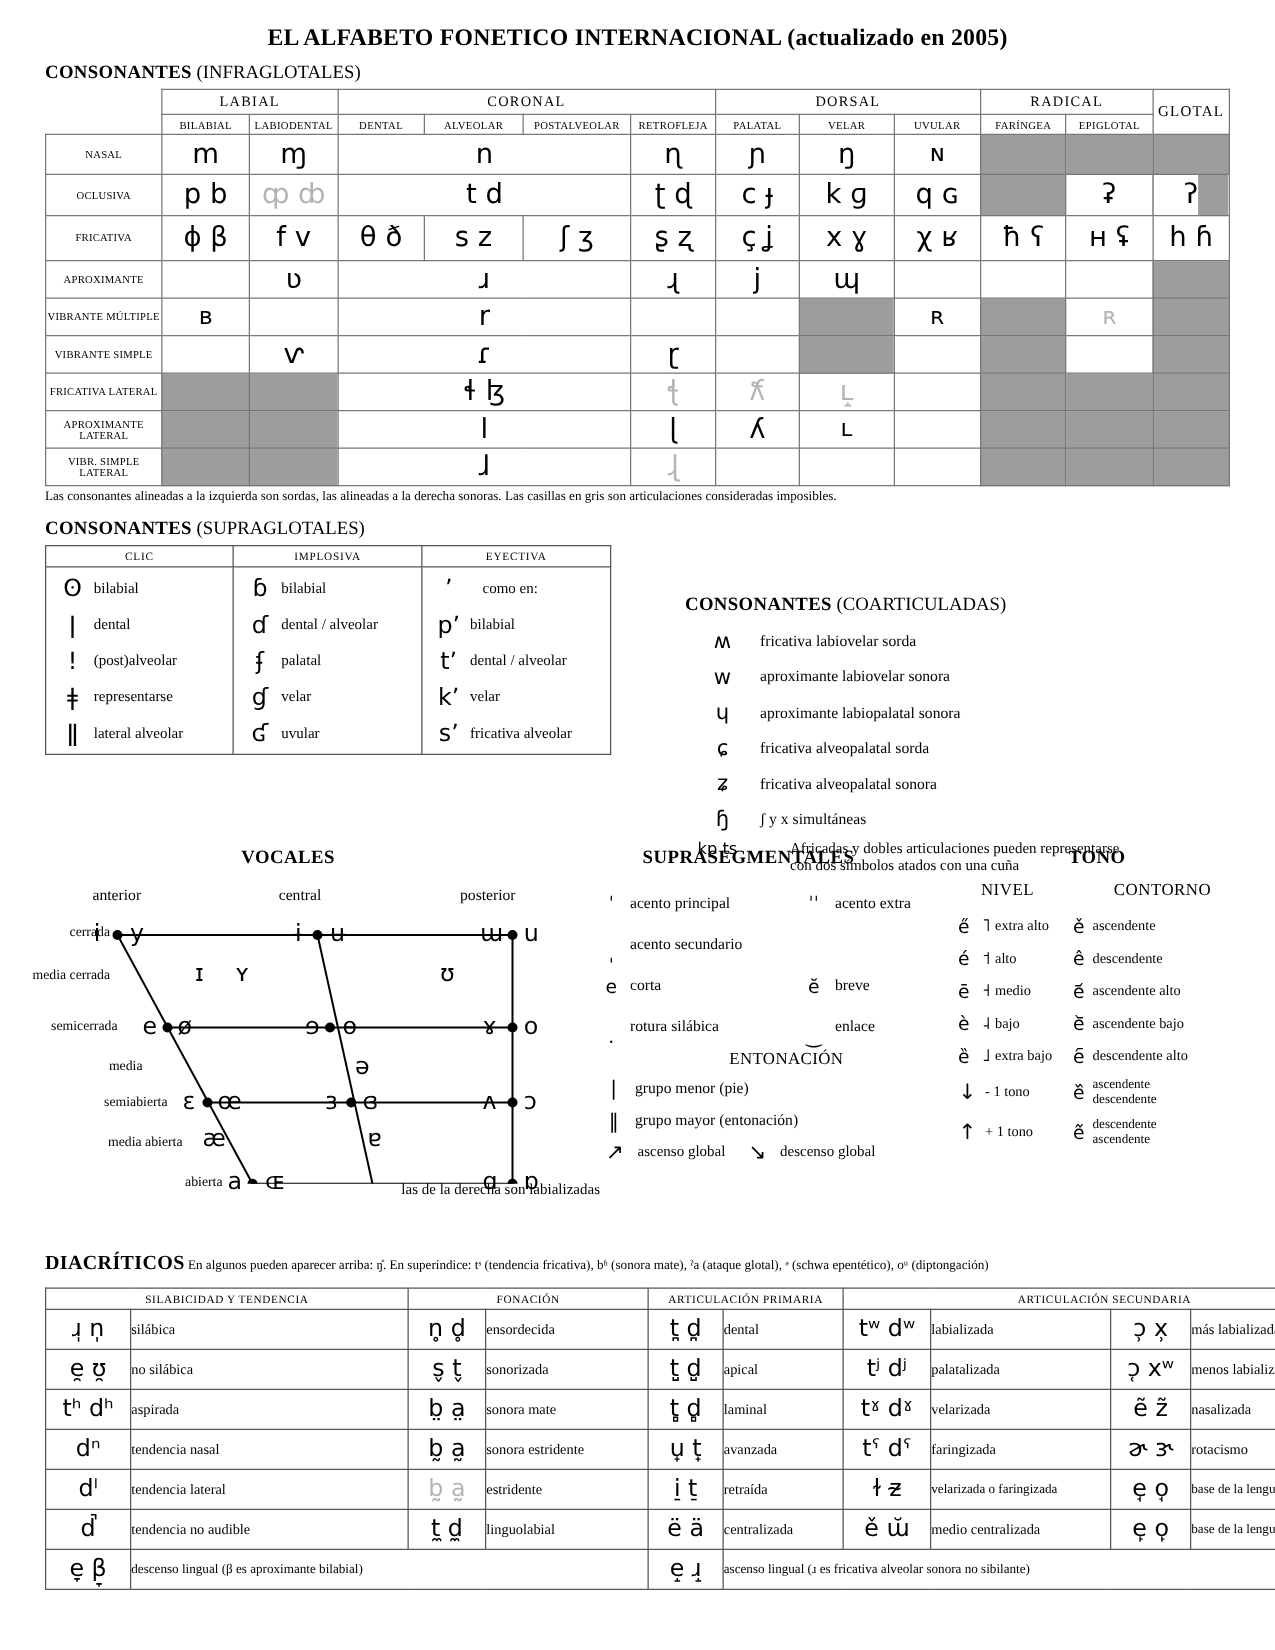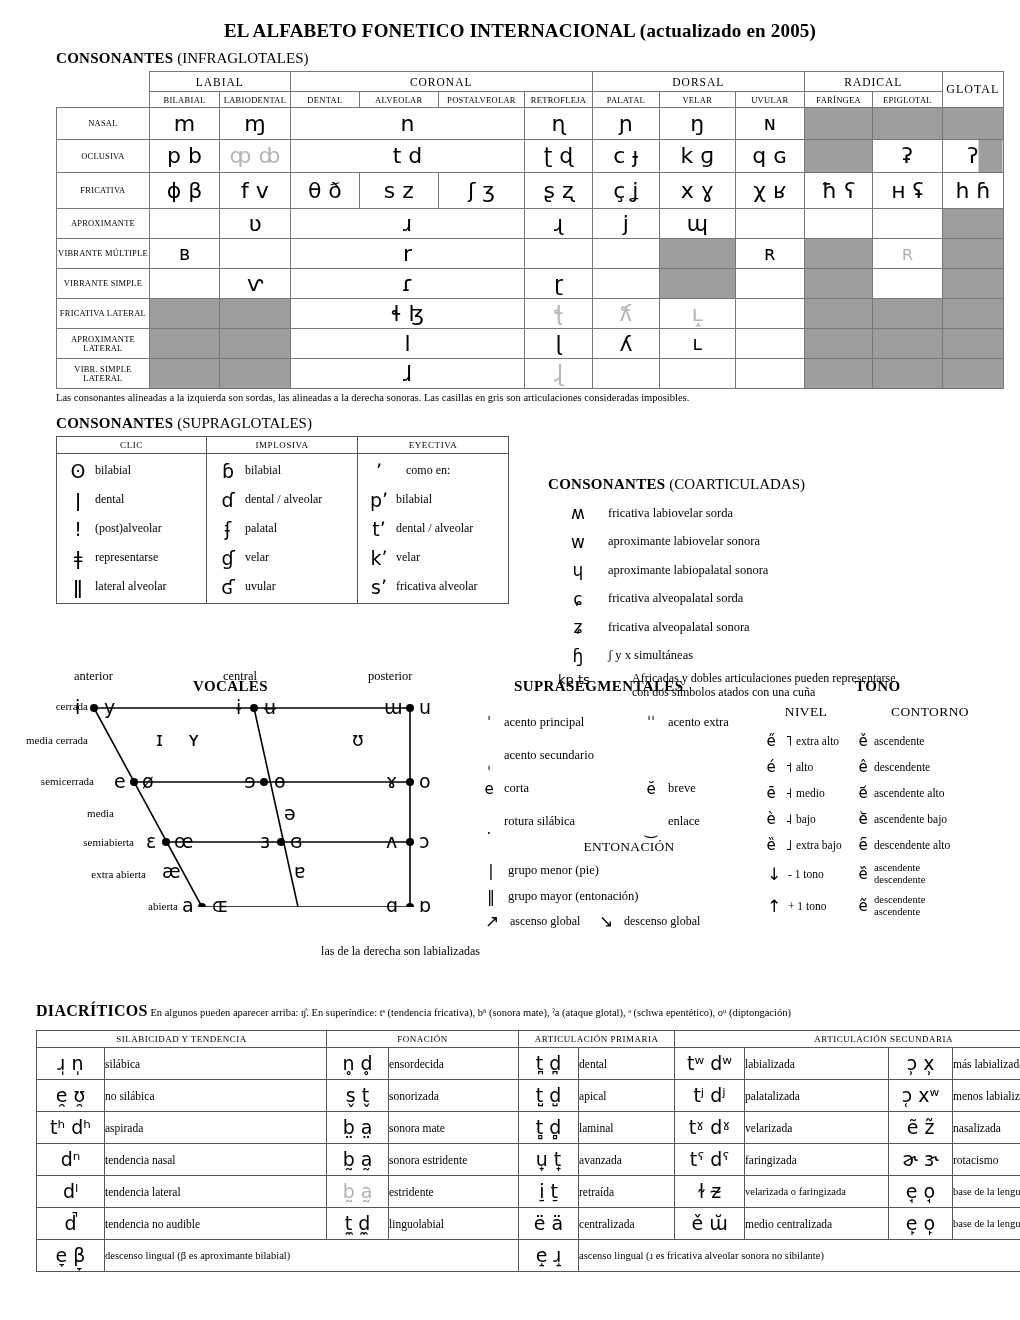--- a/index.html
+++ b/index.html
@@ -5,21 +5,21 @@
   * { box-sizing: border-box; }
   html, body { margin:0; padding:0; }
   body {
     width:1020px; height:1320px;
     background:#ffffff;
     font-family:"Liberation Serif", serif;
     color:#000;
     position:relative;
     overflow:hidden;
   }
-  .page { padding:8px 36px 0 56px; }
+  .page { padding:8px 36px 0 36px; }
 
   h1.title {
     text-align:center;
     font-size:19px;
     font-weight:bold;
     margin:12px 0 8px 0;
     letter-spacing:0.2px;
   }
   .section-head {
     font-size:15px;
@@ -77,21 +77,21 @@
   .coart { position:absolute; left:548px; top:476px; width:440px; }
   .co-row { display:flex; align-items:center; height:28.5px; }
   .co-sym { width:60px; text-align:center; font-size:17px; font-family:"DejaVu Sans", sans-serif;}
   .co-lbl { font-size:12.5px; }
   .co-last { display:flex; align-items:flex-start; margin-top:2px; }
   .co-last .co-sym { font-size:13px; width:84px; text-align:left; padding-left:10px;}
   .co-last .co-lbl { font-size:12px; line-height:1.15; }
 
   
   .voc-title { position:absolute; left:193px; top:678px; font-size:15px; font-weight:bold; letter-spacing:0.4px;}
-  .voc { position:absolute; left:36px; top:662px; width:470px; height:240px; }
+  .voc { position:absolute; left:36px; top:702px; width:470px; height:240px; }
   .voc svg { position:absolute; left:0; top:0; }
   .v-head { position:absolute; font-size:12.5px; }
   .v-rowlab { position:absolute; font-size:11px; text-align:right; }
   .v-sym { position:absolute; font-size:19px; font-family:"DejaVu Sans", sans-serif; }
   .voc-note { position:absolute; left:60px; top:944px; width:420px; font-size:12px; line-height:1.25; }
   .voc-note .l2 { text-align:right; }
 
   
   .sup-title { position:absolute; left:514px; top:678px; font-size:15px; font-weight:bold; letter-spacing:0.4px;}
   .sup { position:absolute; left:474px; top:706px; width:300px; }
@@ -475,21 +475,21 @@
 
   <div class="v-head" style="left:38px;  top:7px">anterior</div>
   <div class="v-head" style="left:187px; top:7px">central</div>
   <div class="v-head" style="left:332px; top:7px">posterior</div>
 
   <div class="v-rowlab" style="left:-28px; top:38px;  width:80px">cerrada</div>
   <div class="v-rowlab" style="left:-36px; top:72px;  width:88px">media cerrada</div>
   <div class="v-rowlab" style="left:-30px; top:113px; width:88px">semicerrada</div>
   <div class="v-rowlab" style="left:-10px; top:145px; width:88px">media</div>
   <div class="v-rowlab" style="left:-2px;  top:174px; width:100px">semiabierta</div>
-  <div class="v-rowlab" style="left:10px;  top:206px; width:100px">extra abierta</div>
+  <div class="v-rowlab" style="left:10px;  top:206px; width:100px">media abierta</div>
   <div class="v-rowlab" style="left:42px;  top:238px; width:100px">abierta</div>
 
   <div class="v-sym" style="left:39px;  top:34px">i</div>
   <div class="v-sym" style="left:68px;  top:34px">y</div>
   <div class="v-sym" style="left:200px; top:34px">ɨ</div>
   <div class="v-sym" style="left:228px; top:34px">ʉ</div>
   <div class="v-sym" style="left:348px; top:34px">ɯ</div>
   <div class="v-sym" style="left:383px; top:34px">u</div>
 
   <div class="v-sym" style="left:120px; top:66px">ɪ</div>

